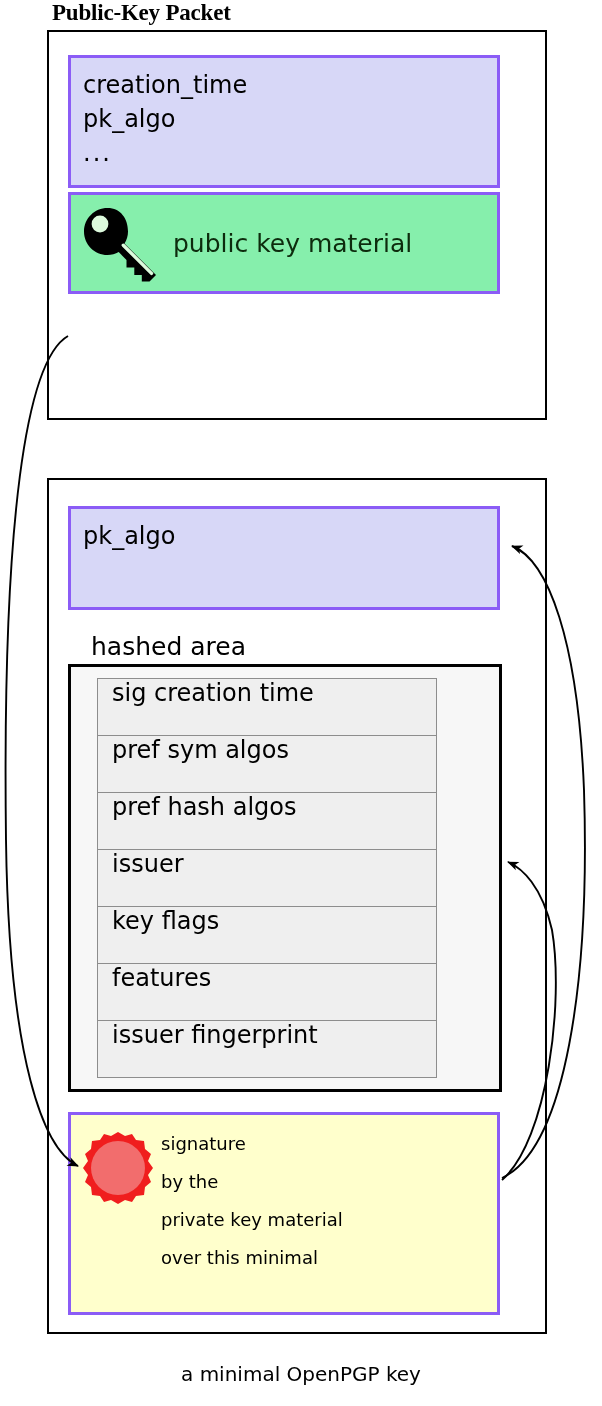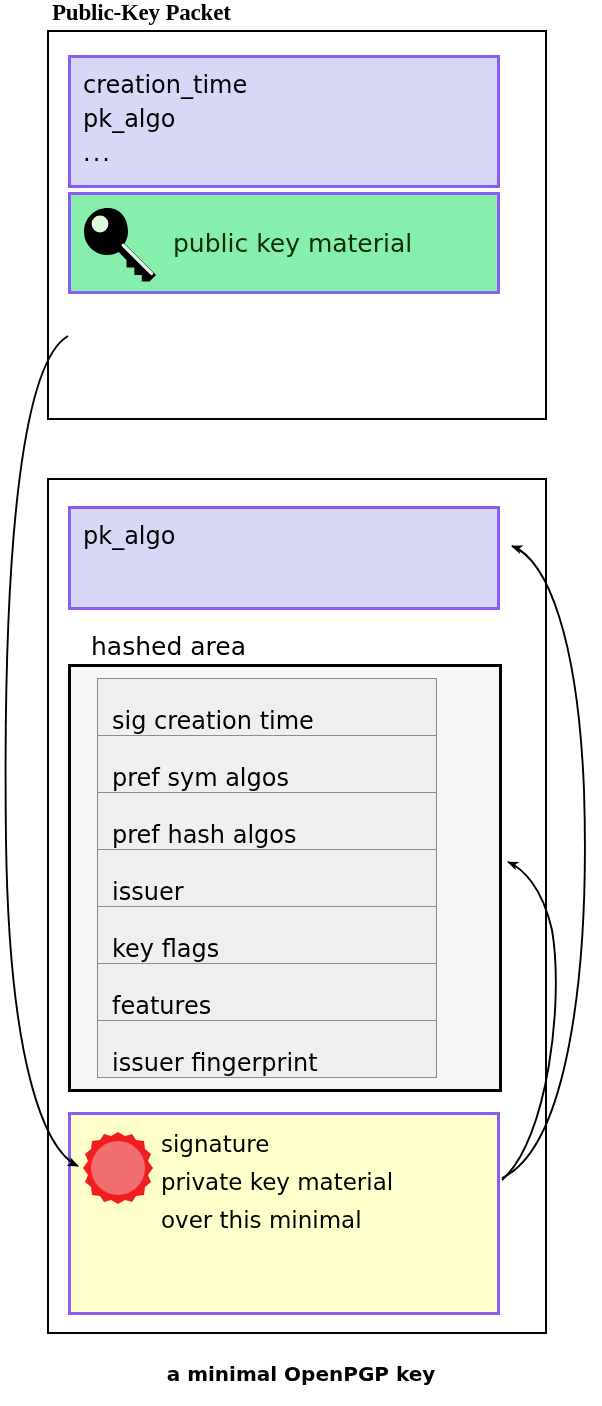--- a/index.html
+++ b/index.html
@@ -123,21 +123,21 @@
     border: 1px solid #8d8d8d;
     border-bottom: none;
     box-sizing: border-box;
     background: #efefef;
   }
   .subpacket-row {
     height: 57px;
     border-bottom: 1px solid #8d8d8d;
     box-sizing: border-box;
     display: flex;
-    align-items: flex-end;
+    align-items: flex-start;
     padding-left: 14px;
     font-size: 24px;
     color: #000;
     background: #efefef;
   }
 
   
   #sig-block {
     left: 68px; top: 1112px; width: 432px; height: 203px;
     background: #ffffcc;
@@ -145,34 +145,33 @@
     align-items: flex-start;
   }
   .seal-wrap {
     width: 78px;
     height: 78px;
     margin: 14px 0 0 8px;
     flex: 0 0 auto;
   }
   #sig-text {
     margin: 10px 0 12px 4px;
-    font-size: 23px;
+    font-size: 18px;
     line-height: 38px;
   }
   #sig-text div { white-space: nowrap; }
 
   
   #caption {
     position: absolute;
     left: 0; top: 1362px;
     width: 602px;
     text-align: center;
     font-size: 20px;
     color: #000;
-    font-weight: bold;
   }
 </style>
 </head>
 <body>
 
 <div id="canvas">
 
   <div class="packet-title" id="title-pk">Public-Key Packet</div>
 
   <div class="packet-frame" id="pk-frame"></div>
@@ -244,20 +243,21 @@
         <path d="M39 3
                  L46 7 L53 5 L57 11 L65 12 L66 20 L72 25 L69 32 L74 39
                  L69 46 L72 53 L66 58 L65 66 L57 67 L53 73 L46 71 L39 75
                  L32 71 L25 73 L21 67 L13 66 L12 58 L6 53 L9 46 L4 39
                  L9 32 L6 25 L12 20 L13 12 L21 11 L25 5 L32 7 Z" fill="#f01e1e"></path>
         <circle cx="39" cy="39" r="27" fill="#f26d6d"></circle>
       </svg>
     </span>
     <div id="sig-text">
       <div>signature</div>
+      <div>by the</div>
       <div>private key material</div>
       <div>over this minimal</div>
     </div>
   </div>
 
   <svg id="arrows" viewBox="0 0 602 1406">
     <defs>
       <marker id="ah" markerWidth="14" markerHeight="14" refX="11" refY="5" orient="auto" markerUnits="userSpaceOnUse">
         <path d="M0.5,0.4 L12,5 L0.5,9.6 L3.5,5 Z" fill="#000"></path>
       </marker>

